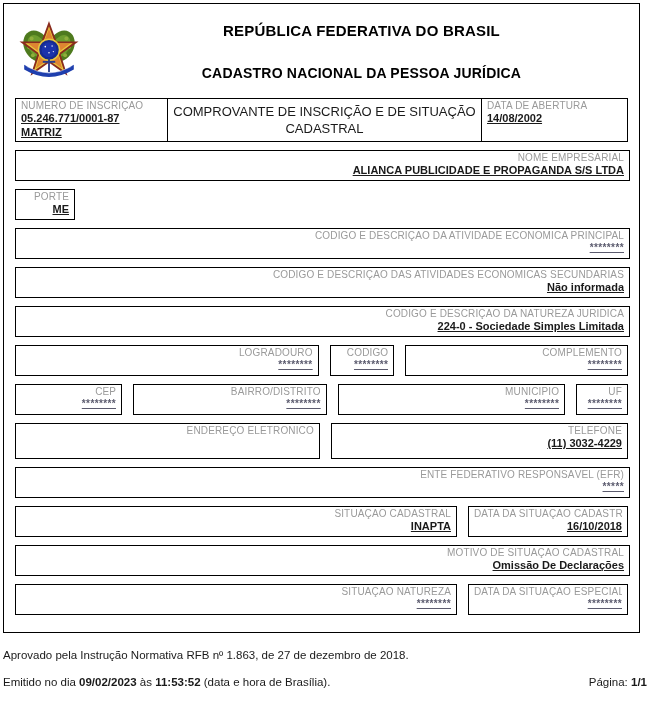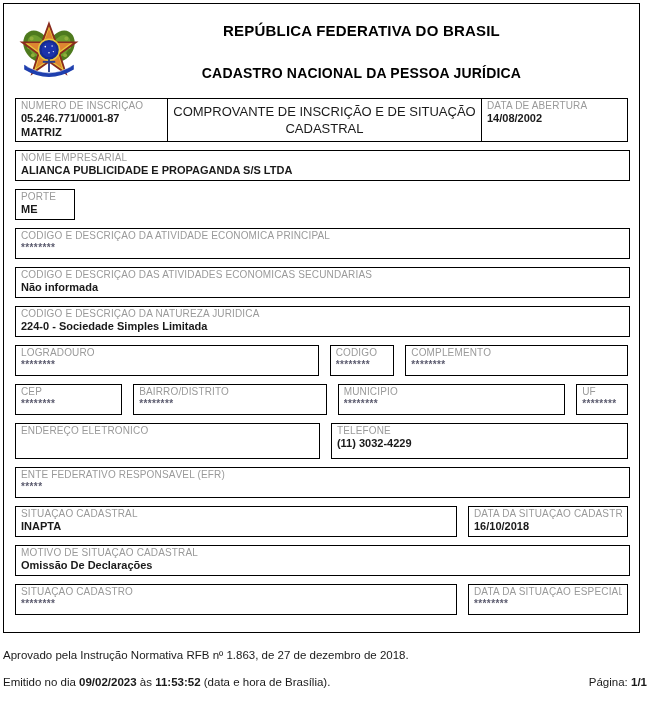--- a/index.html
+++ b/index.html
@@ -65,36 +65,38 @@
   .row {
     position: relative;
     margin: 0 11px 8px 11px;
   }
   .box {
     border: 1px solid #000000;
     box-sizing: border-box;
     padding: 2px 5px 3px 5px;
     background: #ffffff;
     min-height: 30px;
+    text-align: right;
   }
   .lbl {
     font-size: 10px;
     color: #9a9a9a;
     letter-spacing: 0.15px;
     line-height: 10px;
     white-space: nowrap;
     overflow: hidden;
   }
   .val {
     font-size: 11px;
     font-weight: bold;
     color: #1a1a1a;
     line-height: 14px;
     white-space: nowrap;
     overflow: hidden;
+    text-decoration: underline;
   }
   .val.redacted {
     color: #5b5b6e;
     letter-spacing: 0.4px;
     font-weight: bold;
     font-size: 10px;
   }
   .val.empty {
     min-height: 14px;
   }
@@ -346,21 +348,21 @@
 
   <div class="row">
     <div class="box full">
       <div class="lbl">MOTIVO DE SITUAÇÃO CADASTRAL</div>
       <div class="val">Omissão De Declarações</div>
     </div>
   </div>
 
   <div class="cols">
     <div class="box w-sitesp">
-      <div class="lbl">SITUAÇÃO CADASTRO</div>
+      <div class="lbl">SITUAÇÃO NATUREZA</div>
       <div class="val redacted">********</div>
     </div>
     <div class="box w-dataesp">
       <div class="lbl">DATA DA SITUAÇÃO ESPECIAL</div>
       <div class="val redacted">********</div>
     </div>
   </div>
 
 </div>
 

